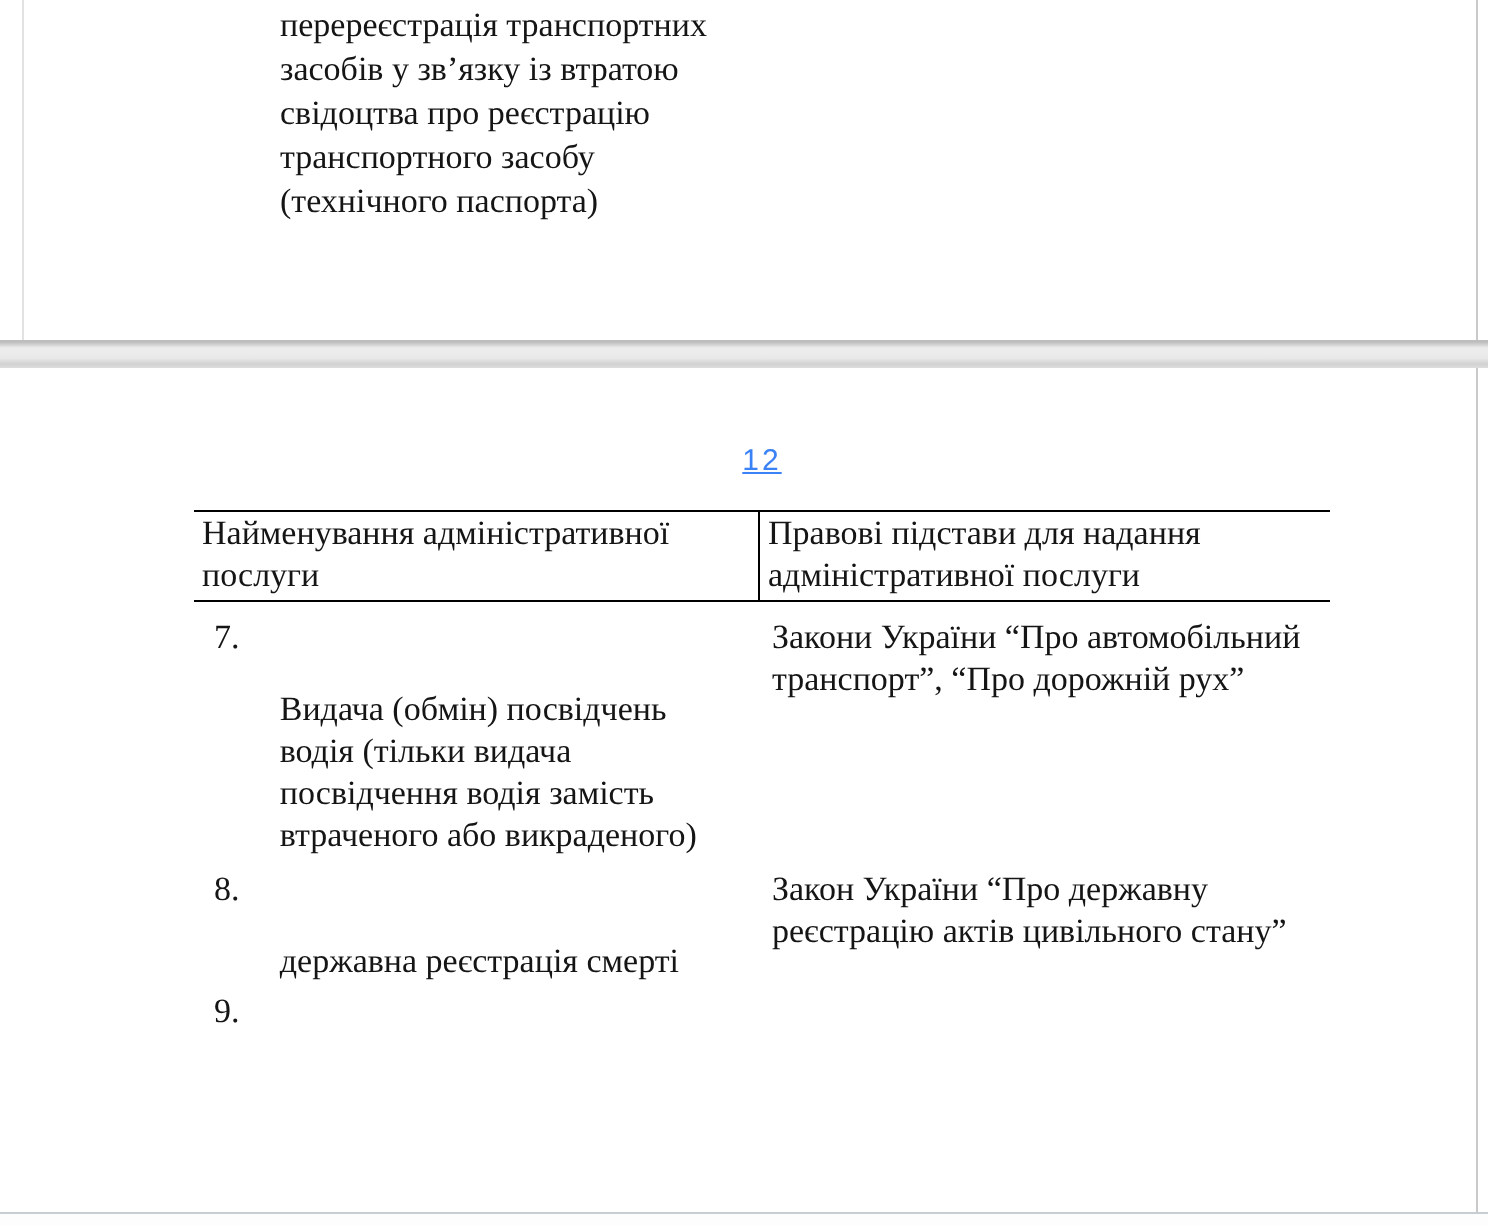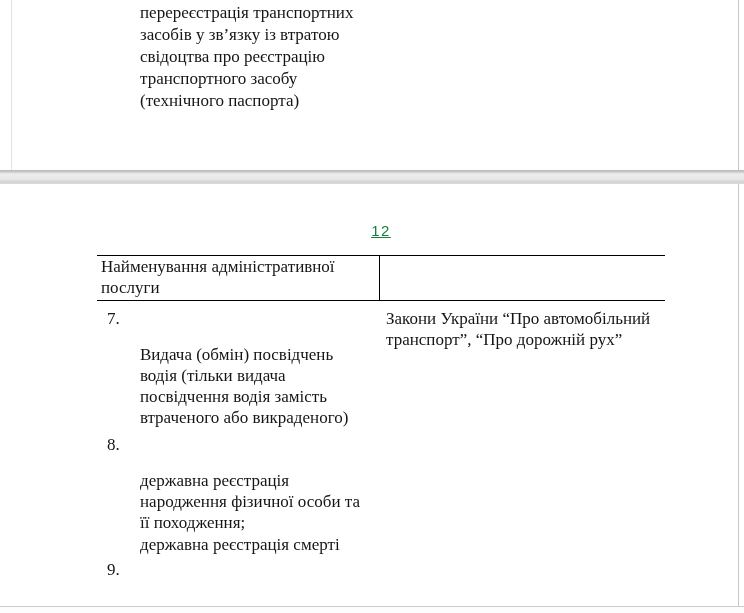--- a/index.html
+++ b/index.html
@@ -30,21 +30,21 @@
   .left-edge  { position: absolute; left: 11px;  top: 0; width: 1px; height: 170px; background: #e2e2e2; }
   .right-edge { position: absolute; left: 738px; top: 0; width: 1px; height: 613px; background: #c9c9c9; }
   .bottom-edge{ position: absolute; left: 0; top: 606px; width: 744px; height: 7px;
                 background: #fdfdfd; border-top: 1px solid #c8cdd2; box-sizing: border-box; }
 
   
   .page-number {
     position: absolute; left: 97px; top: 222px; width: 568px;
     text-align: center;
     font-family: "Liberation Sans", "DejaVu Sans", sans-serif;
-    font-size: 15px; letter-spacing: 1.5px; color: #15803d; text-decoration: underline;
+    font-size: 15px; letter-spacing: 1.5px; color: #3b82f6; text-decoration: underline;
   }
 
   .services-table {
     position: absolute; left: 97px; top: 255px; width: 568px;
     font-size: 17px;
   }
   .thead {
     display: flex;
     border-top: 1.5px solid #000;
     border-bottom: 1.5px solid #000;
@@ -86,42 +86,43 @@
 
   <div>
 
     <div class="page-number">12</div>
 
     <div class="services-table">
 
       <div class="thead">
         <div class="th c1">Найменування адміністративної
 послуги</div>
+        <div class="th c2">Правові підстави для надання
+адміністративної послуги</div>
       </div>
 
       <div class="trow r7">
         <div class="num">7.</div>
         <div class="service">
           <div class="para">Видача (обмін) посвідчень
 водія (тільки видача
 посвідчення водія замість
 втраченого або викраденого)</div>
         </div>
         <div class="legal">Закони України “Про автомобільний
 транспорт”, “Про дорожній рух”</div>
       </div>
 
       <div class="trow r8">
         <div class="num">8.</div>
         <div class="service">
-          <div class="para">державна реєстрація
-народження фізичної особи та
-її походження;</div>
           <div class="para">державна реєстрація смерті</div>
         </div>
+        <div class="legal">Закон України “Про державну
+реєстрацію актів цивільного стану”</div>
       </div>
 
       <div class="trow r9">
         <div class="num">9.</div>
       </div>
 
     </div>
   </div>
 
   <div class="bottom-edge"></div>

